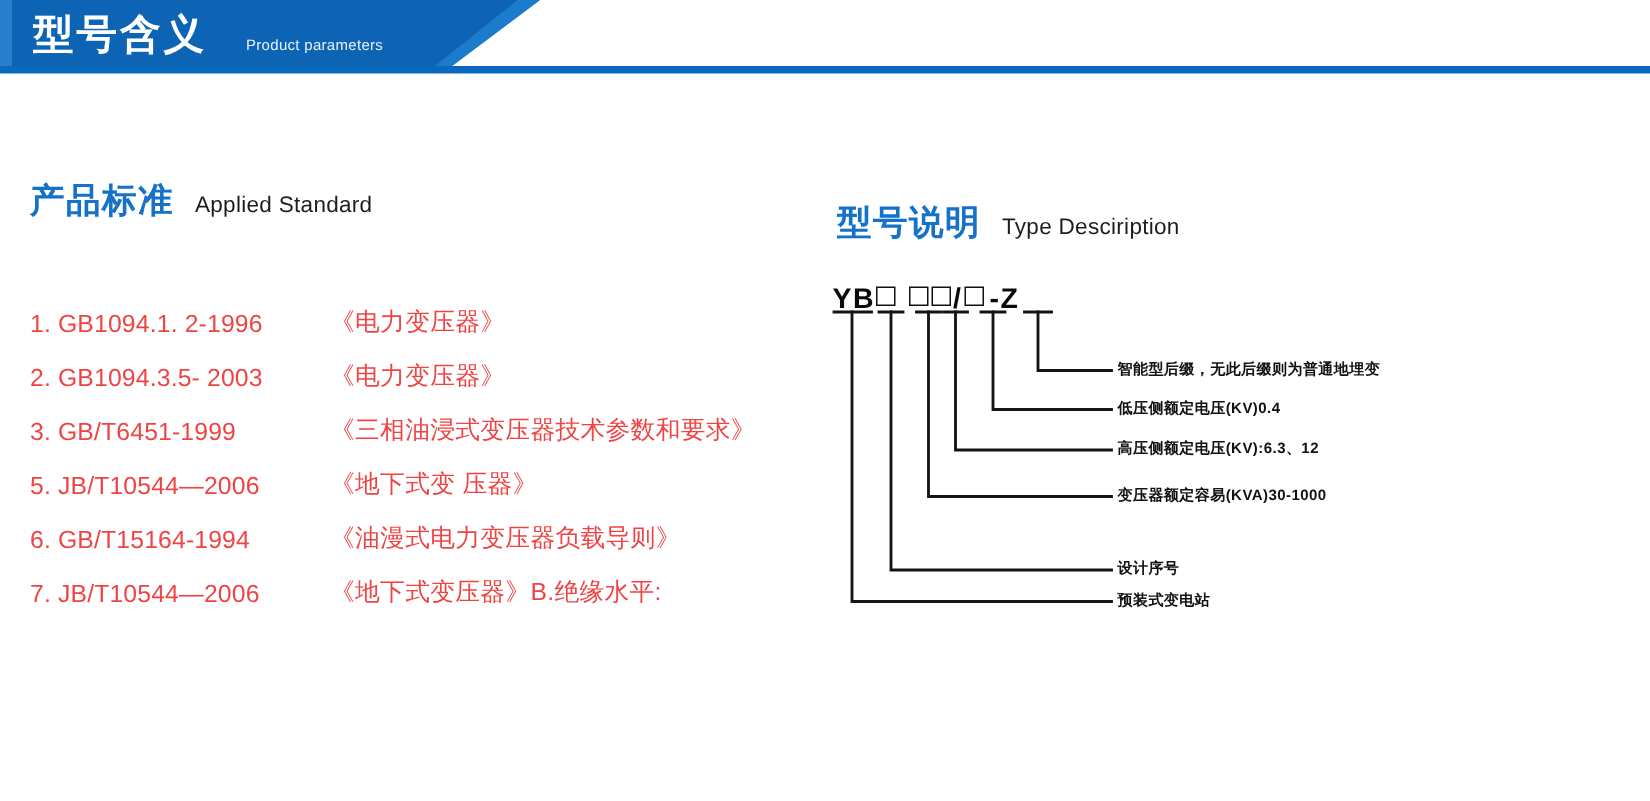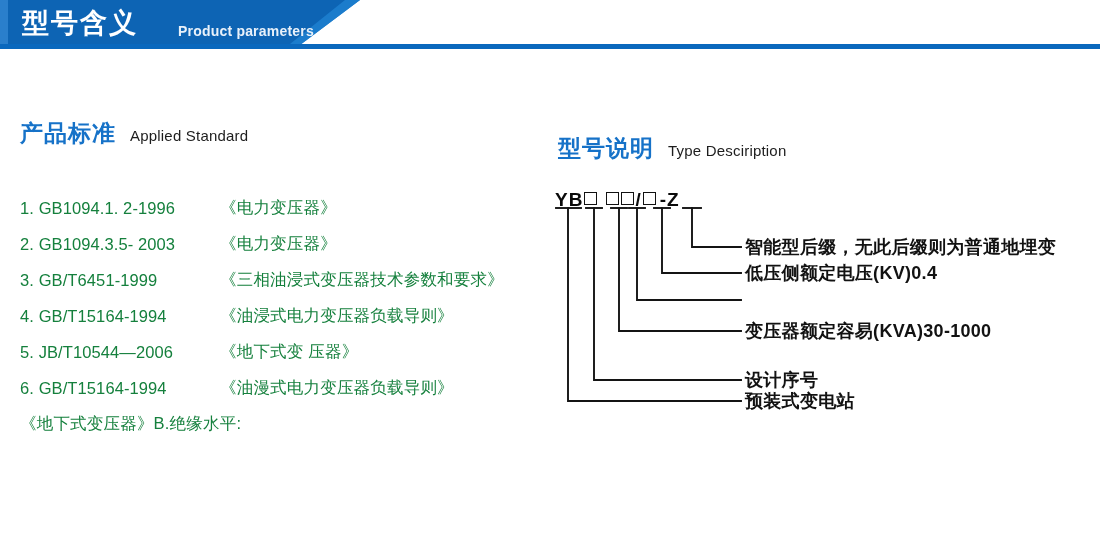--- a/index.html
+++ b/index.html
@@ -36,24 +36,24 @@
     top: 5px;
     font-size: 27px;
     font-weight: 700;
     color: #ffffff;
     letter-spacing: 2px;
     line-height: 36px;
     white-space: nowrap;
   }
   .banner-sub {
     position: absolute;
-    left: 178px;
+    left: 164px;
     top: 22px;
-    font-size: 14px;
-    font-weight: 700;
+    font-size: 10px;
+    font-weight: 400;
     color: #e8f1fa;
     letter-spacing: 0.2px;
     line-height: 18px;
     white-space: nowrap;
   }
 
   
   .sec-head {
     position: absolute;
     white-space: nowrap;
@@ -78,24 +78,24 @@
 
   
   .std-list {
     position: absolute;
     left: 20px;
     top: 190px;
     width: 520px;
   }
   .std-row {
     display: flex;
-    align-items: center;
+    align-items: flex-end;
     height: 36px;
     font-size: 16.5px;
-    color: #15803d;
+    color: #ef4444;
     white-space: nowrap;
   }
   .std-code {
     display: inline-block;
     width: 200px;
     flex: 0 0 200px;
     letter-spacing: 0.1px;
   }
   .std-name {
     letter-spacing: 0.2px;
@@ -131,21 +131,21 @@
     box-sizing: border-box;
   }
   .leader-svg {
     position: absolute;
     left: 0;
     top: 0;
     display: block;
   }
   .lbl {
     position: absolute;
-    font-size: 18px;
+    font-size: 10px;
     font-weight: 700;
     color: #121212;
     white-space: nowrap;
     letter-spacing: 0.3px;
     line-height: 18px;
   }
 </style>
 </head>
 <body>
 
@@ -181,32 +181,29 @@
   </div>
   <div class="std-row">
     <span class="std-code">2. GB1094.3.5- 2003</span>
     <span class="std-name">《电力变压器》</span>
   </div>
   <div class="std-row">
     <span class="std-code">3. GB/T6451-1999</span>
     <span class="std-name">《三相油浸式变压器技术参数和要求》</span>
   </div>
   <div class="std-row">
-    <span class="std-code">4. GB/T15164-1994</span>
-    <span class="std-name">《油浸式电力变压器负载导则》</span>
-  </div>
-  <div class="std-row">
     <span class="std-code">5. JB/T10544—2006</span>
     <span class="std-name">《地下式变 压器》</span>
   </div>
   <div class="std-row">
     <span class="std-code">6. GB/T15164-1994</span>
     <span class="std-name">《油漫式电力变压器负载导则》</span>
   </div>
   <div class="std-row">
+    <span class="std-code">7. JB/T10544—2006</span>
     <span class="std-name">《地下式变压器》B.绝缘水平:</span>
   </div>
 </div>
 
 <div class="diagram">
 
   <div class="code-line">
     <span>YB</span><span class="box"></span><span style="display:inline-block;width:7px"></span><span class="box"></span><span class="box"></span><span>/</span><span class="box"></span><span style="display:inline-block;width:3px"></span><span>-</span><span>Z</span>
   </div>
 
@@ -229,16 +226,17 @@
       <path d="M 92 20 L 92 112 L 196 112"></path>
 
       <path d="M 117 20 L 117 85 L 196 85"></path>
 
       <path d="M 147 20 L 147 59 L 196 59"></path>
     </g>
   </svg>
 
   <div class="lbl" style="left:200px; top:50px;">智能型后缀，无此后缀则为普通地埋变</div>
   <div class="lbl" style="left:200px; top:76px;">低压侧额定电压(KV)0.4</div>
+  <div class="lbl" style="left:200px; top:103px;">高压侧额定电压(KV):6.3、12</div>
   <div class="lbl" style="left:200px; top:134px;">变压器额定容易(KVA)30-1000</div>
   <div class="lbl" style="left:200px; top:183px;">设计序号</div>
   <div class="lbl" style="left:200px; top:204px;text-align:right;">预装式变电站</div>
 </div>
 
 </body></html>

